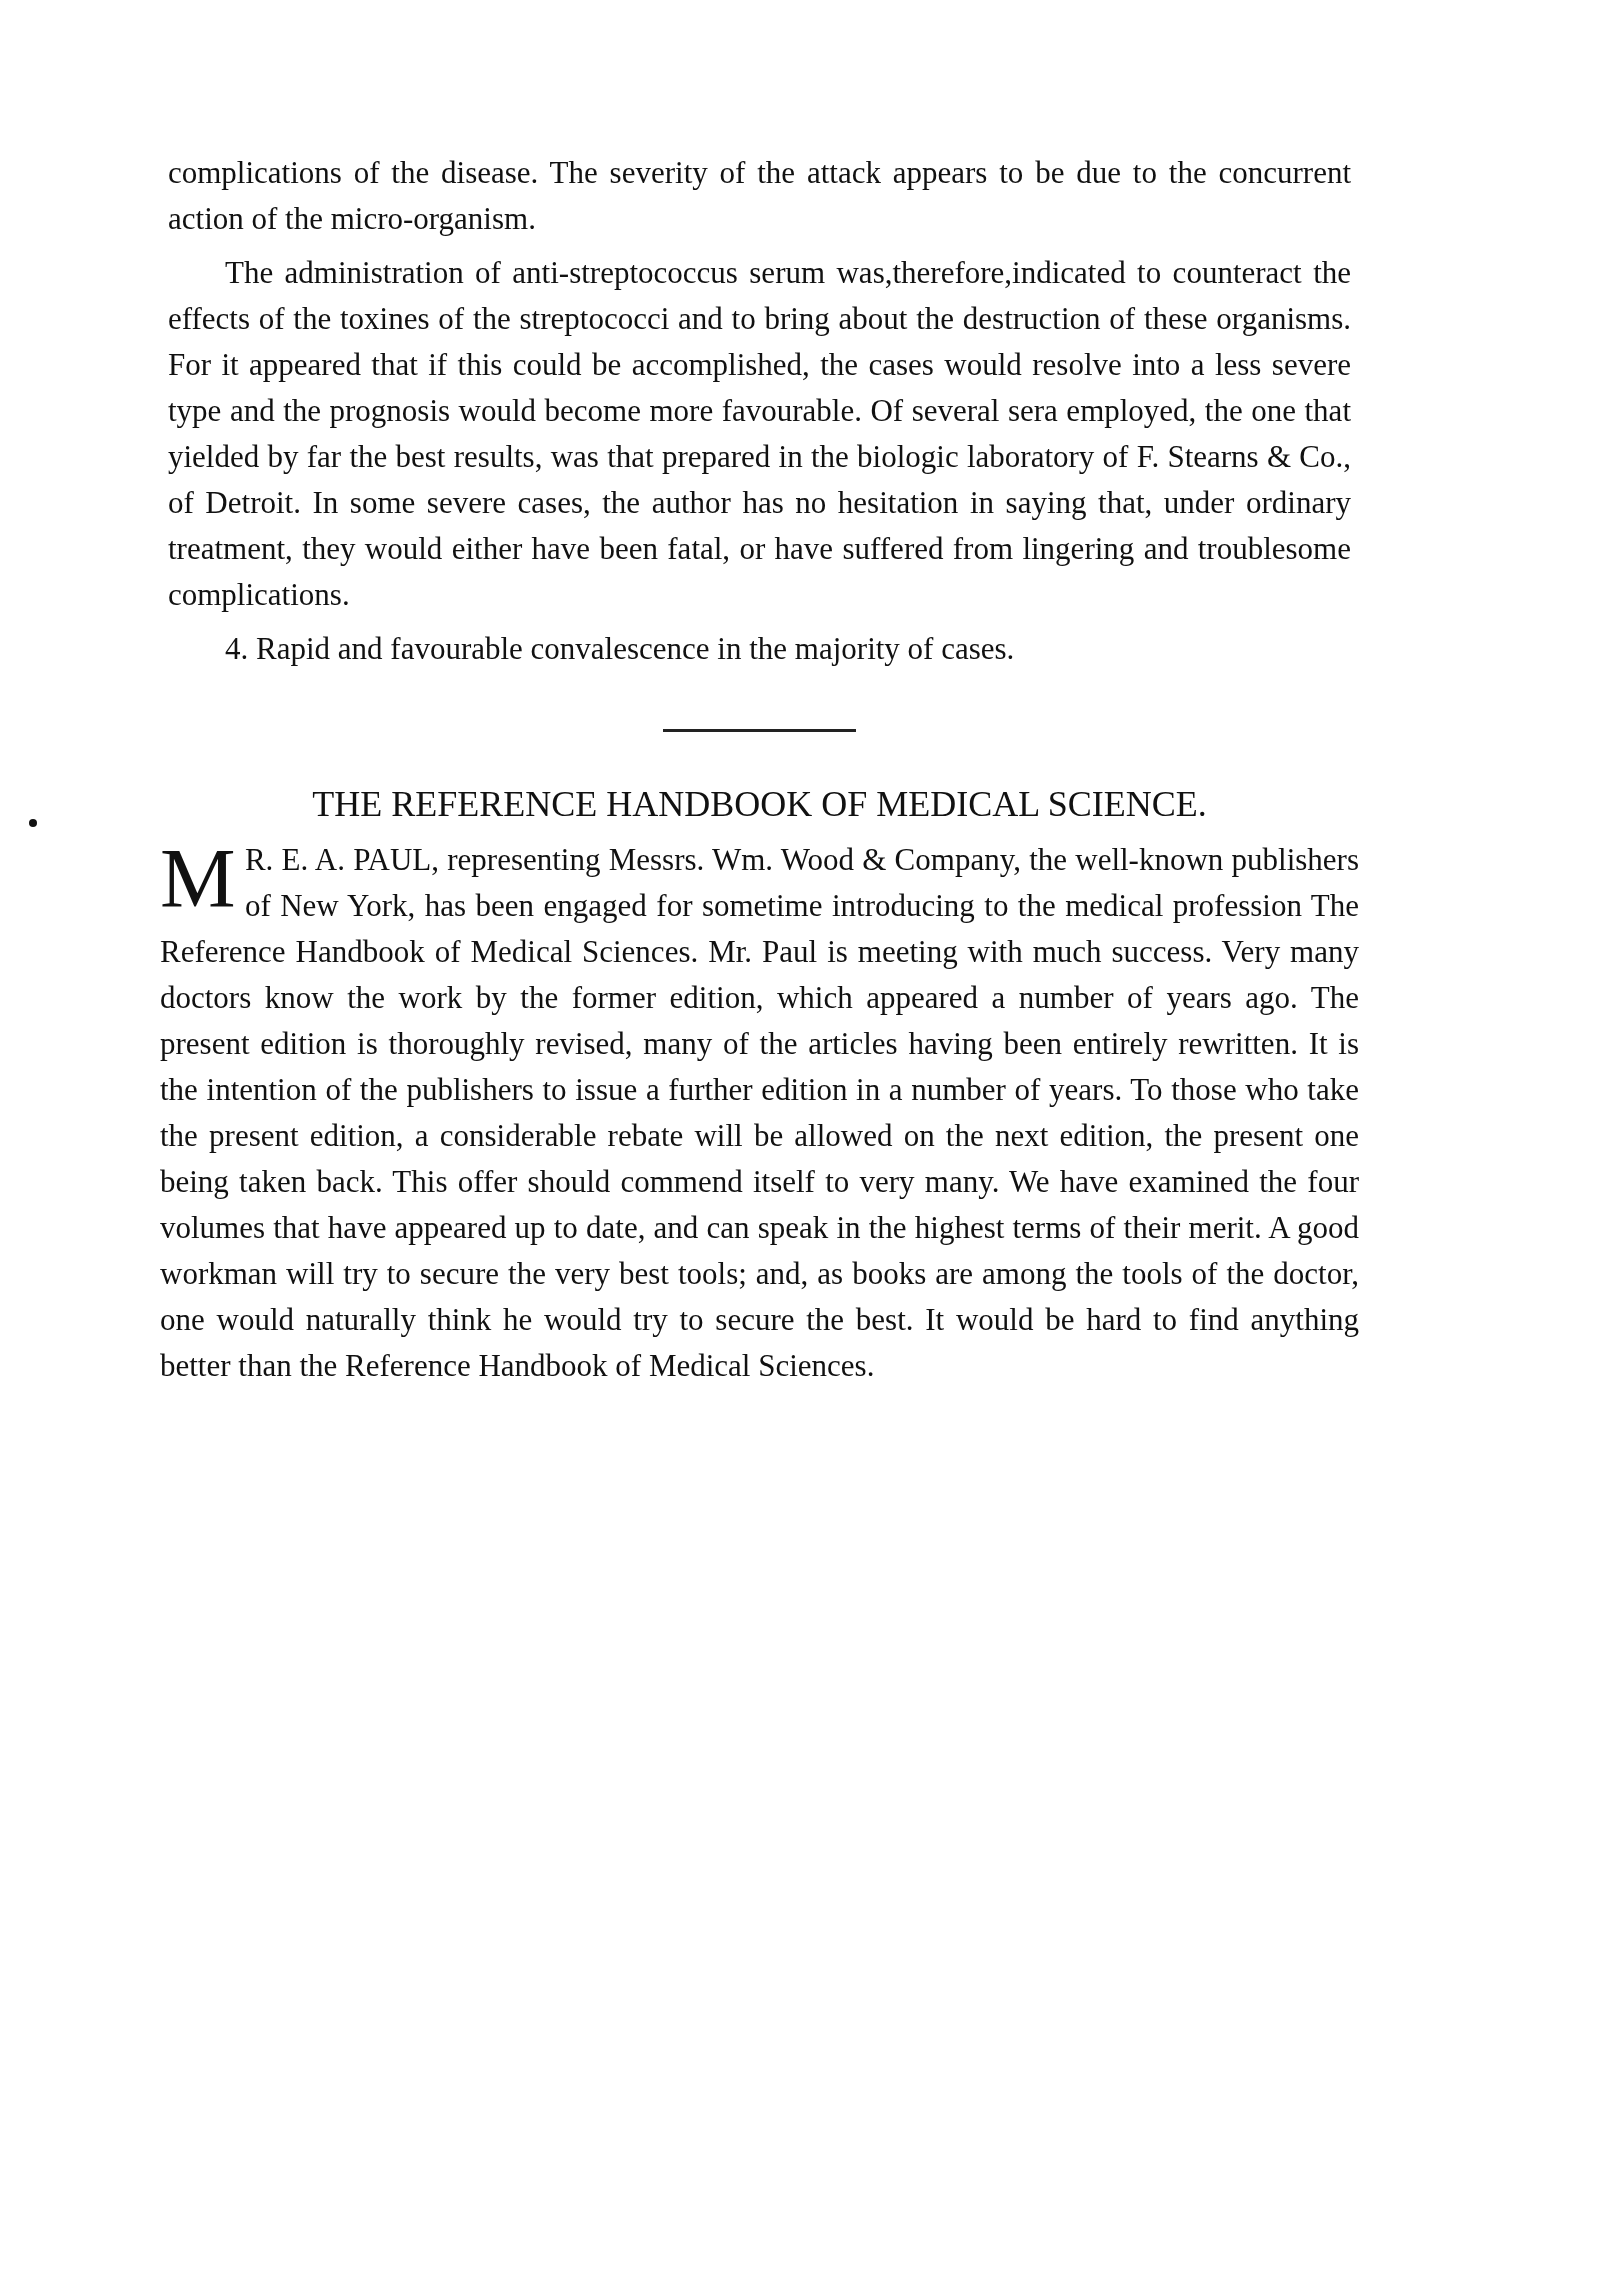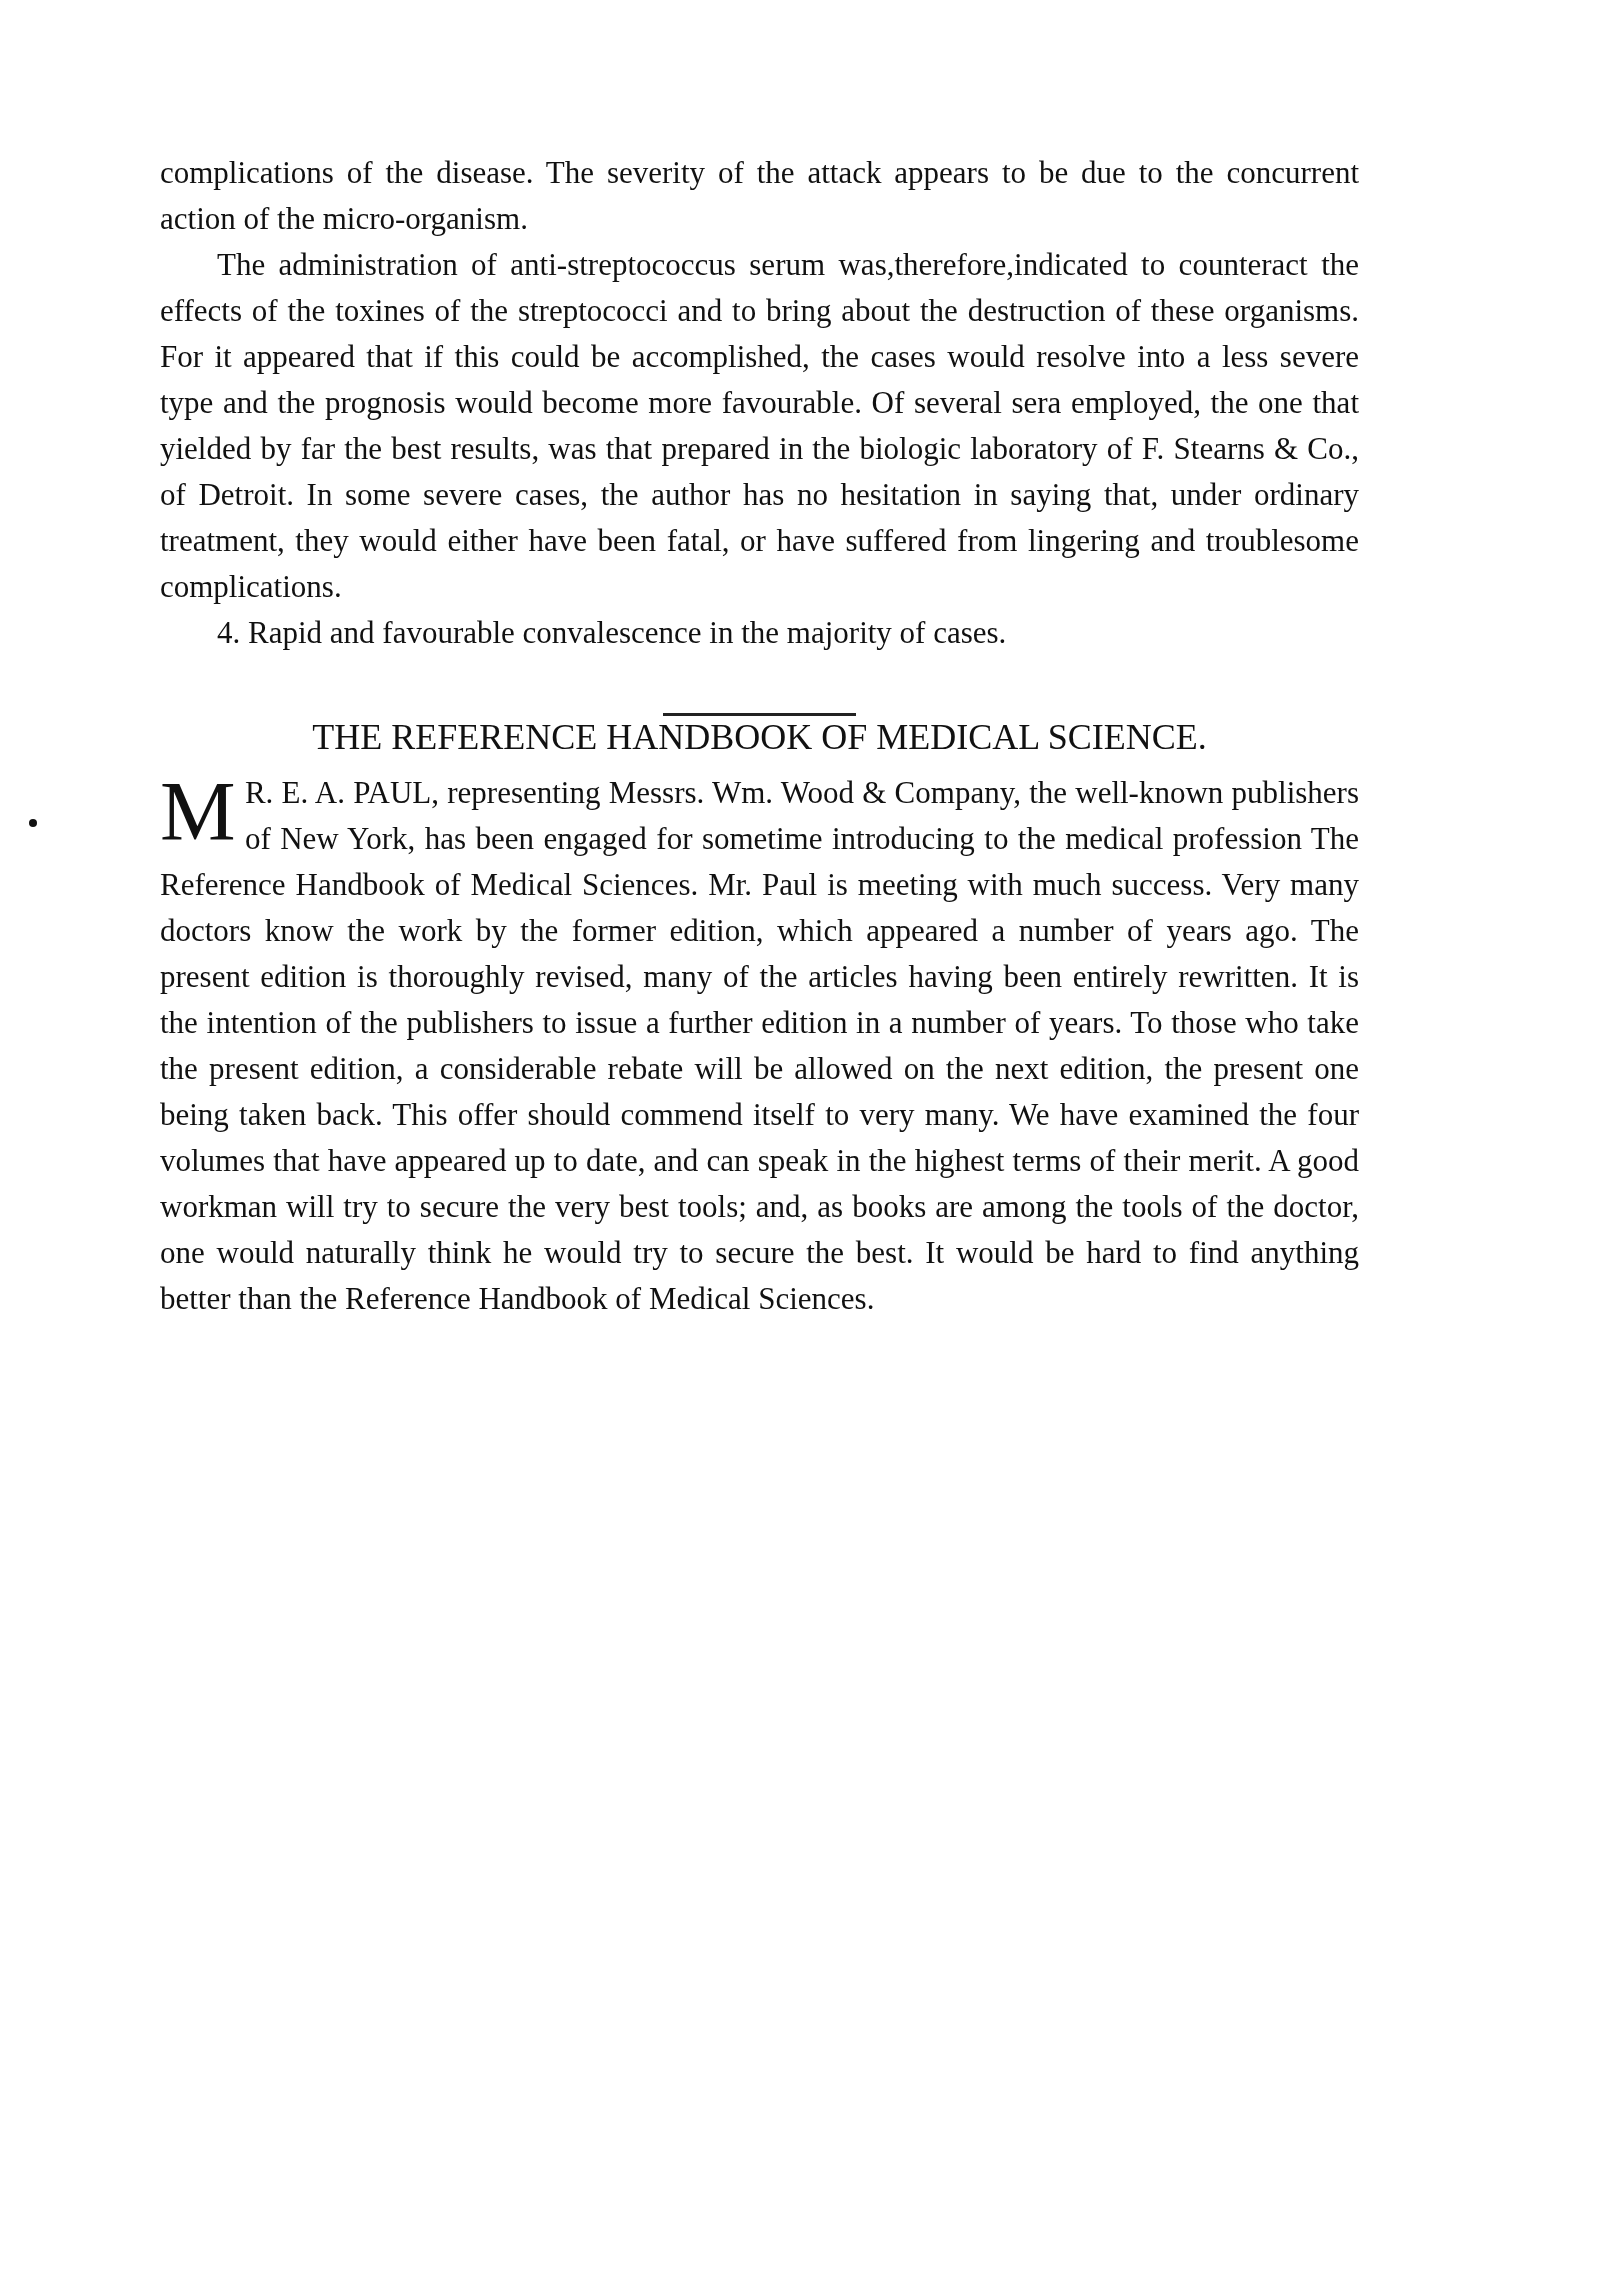--- a/index.html
+++ b/index.html
@@ -40,21 +40,21 @@
       letter-spacing: 1.3px;
     }
     .body-text {
       margin-top: 37px;
       font-size: 31px;
       line-height: 46px;
       text-align: justify;
       font-family: "Liberation Serif", "DejaVu Serif", serif;
     }
     .body-text p {
-      margin: 0;
+      margin: 8px;
     }
     .indent {
       text-indent: 57px;
     }
     .margin-dot {
       position: absolute;
       left: 29px;
       top: 819px;
       width: 8px;
       height: 8px;
@@ -63,20 +63,21 @@
     }
     .rule {
       width: 193px;
       height: 2.7px;
       background: #222;
       margin: 57px auto 0 auto;
       position: relative;
       left: 0;
     }
     .headline {
+      margin-top: 51px;
       text-align: center;
       font-size: 36px;
       letter-spacing: 0px;
       font-family: "Liberation Serif", "DejaVu Serif", serif;
     }
     .article {
       margin-top: 12px;
       font-size: 31px;
       line-height: 46px;
       text-align: justify;

